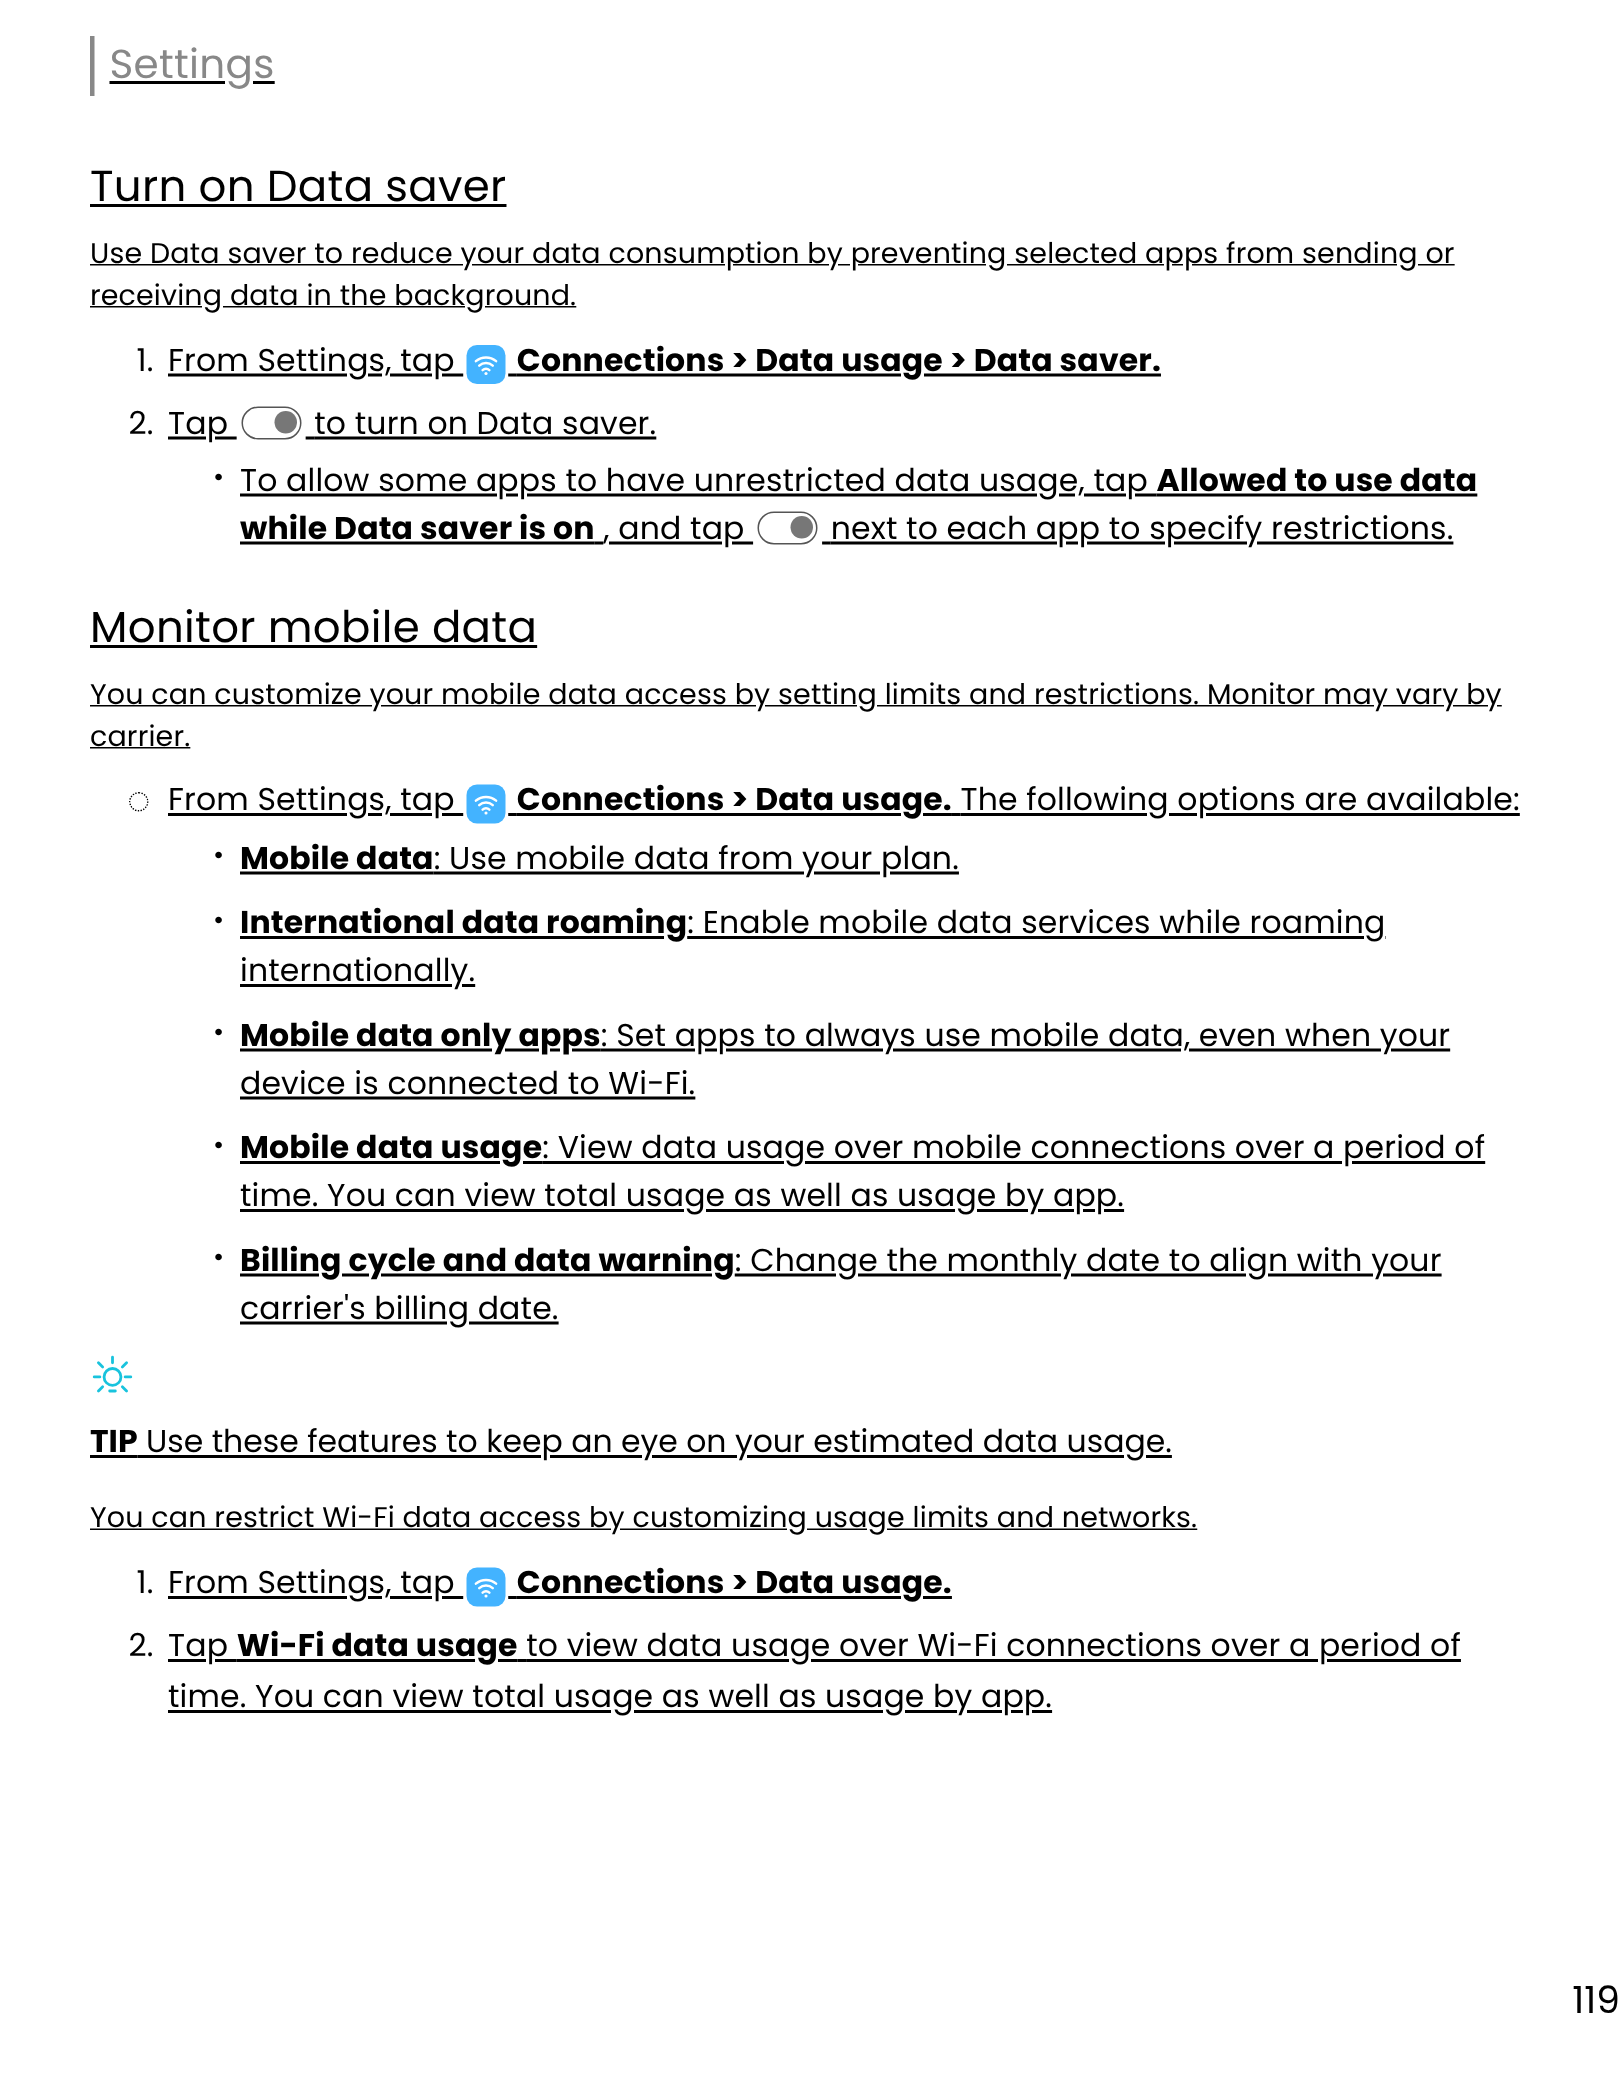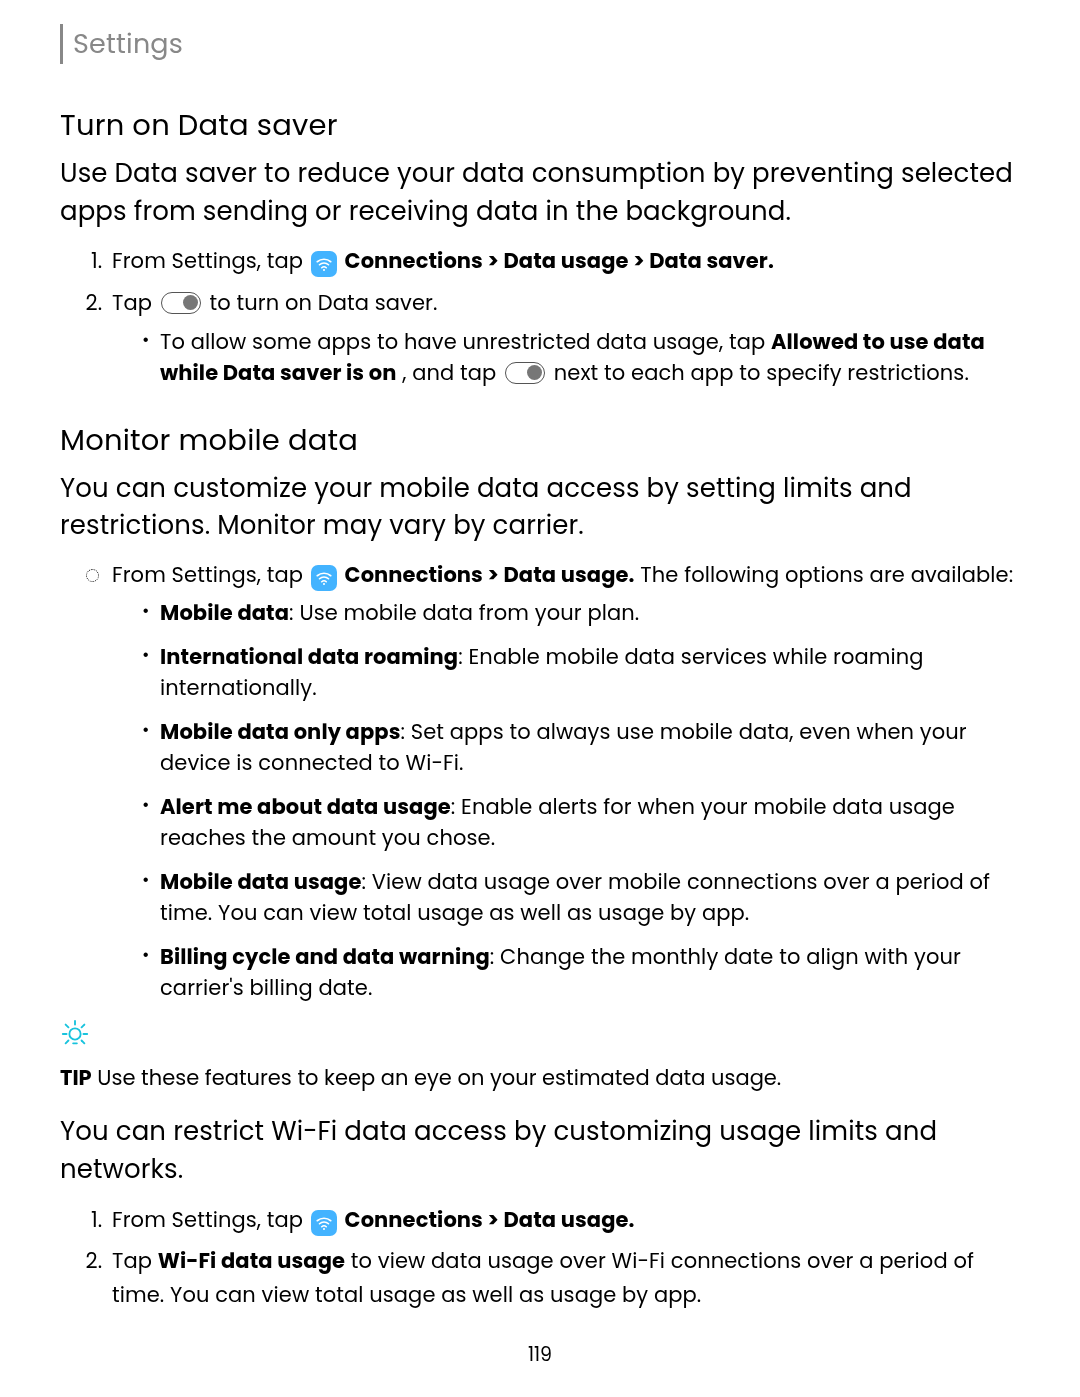--- a/index.html
+++ b/index.html
@@ -10,38 +10,39 @@
     background: #fff;
     color: #000;
     width: 1080px;
   }
   .page {
     box-sizing: border-box;
     width: 1080px;
     min-height: 1397px;
     padding: 24px 60px 40px 60px;
     position: relative;
+    text-decoration: underline;
   }
   .breadcrumb {
     font-size: 27px;
     font-weight: 400;
     color: #888;
     border-left: 3px solid #888;
     padding-left: 10px;
     margin-bottom: 40px;
     letter-spacing: 0.2px;
   }
   h2.section {
     font-size: 29px;
     font-weight: 400;
     margin: 30px 0 8px 0;
     letter-spacing: 0.2px;
   }
   p.body {
-    font-size: 26px;
+    font-size: 19px;
     line-height: 1.45;
     margin: 6px 0 14px 0;
     letter-spacing: 0.1px;
   }
   ol {
     list-style: decimal;
     padding-left: 48px;
     margin: 6px 0 10px 0;
   }
   ol > li {
@@ -138,25 +139,25 @@
   .tip-icon {
     flex: none;
     width: 30px;
     height: 30px;
     margin-top: 0px;
   }
   .tip-icon svg { width: 30px; height: 30px; }
   .tip-label { font-weight: 700; }
   .page-number {
     position: absolute;
-    bottom: 28px;
+    bottom: 44px;
     left: 0;
     width: 100%;
-    text-align: center;
-    font-size: 19px;
+    text-align: right;
+    font-size: 25px;
   }
 </style>
 </head>
 <body>
 
 <div class="page">
 
   <div class="breadcrumb">Settings</div>
 
   <h2 class="section">Turn on Data saver</h2>
@@ -209,21 +210,20 @@
             <circle cx="12" cy="20" r="1.4" fill="#fff"></circle>
           </svg>
       </span>
       <span class="bold">Connections &gt; Data usage.</span>
       <span> The following options are available:</span>
 
       <ul class="inner">
         <li><span class="bold">Mobile data</span><span>: Use mobile data from your plan.</span></li>
         <li><span class="bold">International data roaming</span><span>: Enable mobile data services while roaming internationally.</span></li>
         <li><span class="bold">Mobile data only apps</span><span>: Set apps to always use mobile data, even when your device is connected to Wi-Fi.</span></li>
-        <li><span class="bold">Alert me about data usage</span><span>: Enable alerts for when your mobile data usage reaches the amount you chose.</span></li>
         <li><span class="bold">Mobile data usage</span><span>: View data usage over mobile connections over a period of time. You can view total usage as well as usage by app.</span></li>
         <li><span class="bold">Billing cycle and data warning</span><span>: Change the monthly date to align with your carrier's billing date.</span></li>
       </ul>
     </li>
   </ul>
 
   <div class="tip-row">
     <span class="tip-icon">
       <svg viewBox="0 0 32 32">
           <g fill="none" stroke="#18c3dd" stroke-width="2" stroke-linecap="round">

